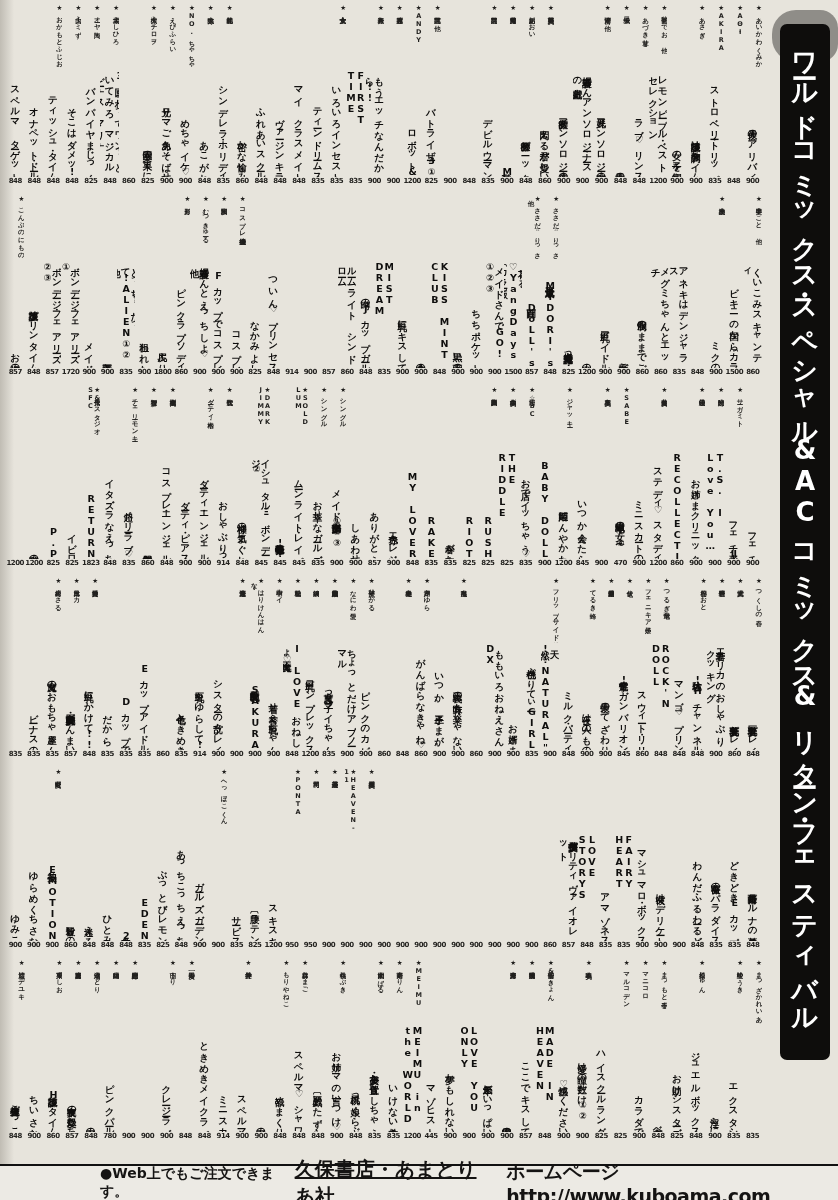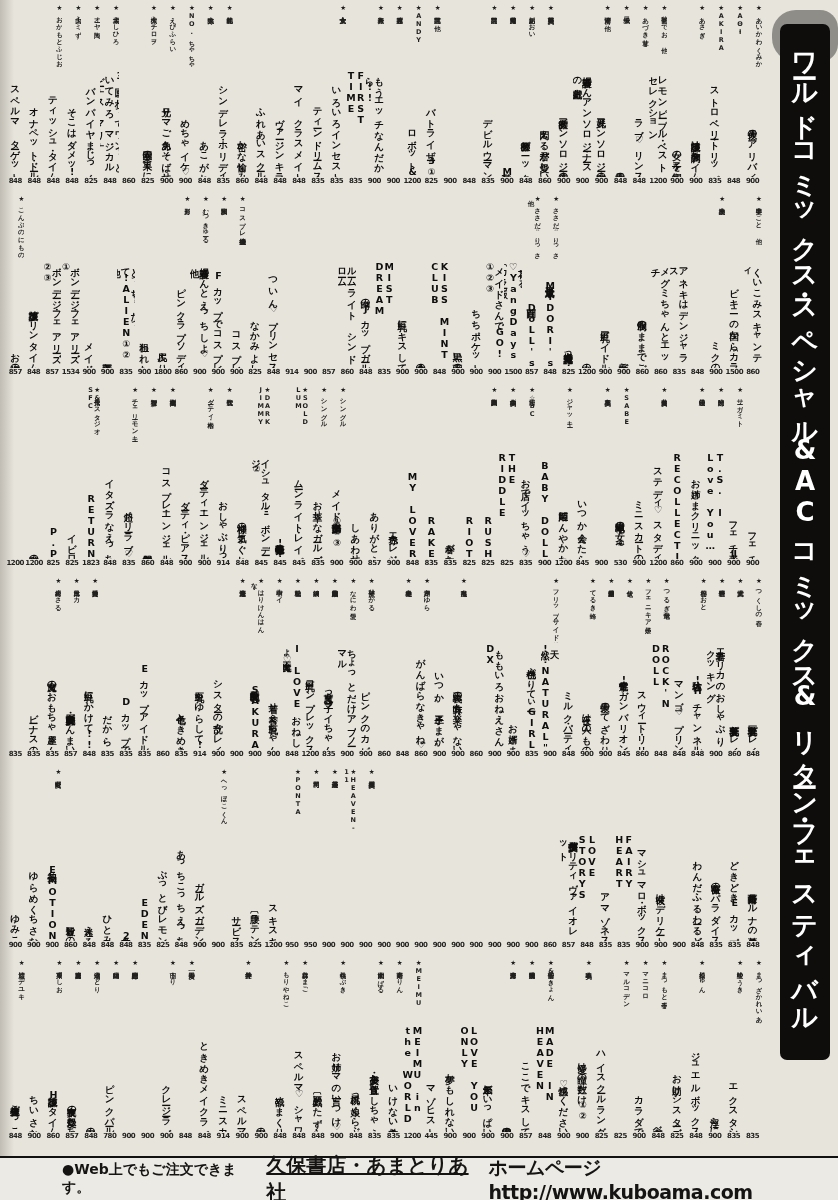--- a/index.html
+++ b/index.html
@@ -56,23 +56,23 @@
     display:flex;justify-content:center;
   }
   .side-banner span{
     writing-mode:vertical-rl;text-orientation:upright;
     color:#ffffff;font-weight:bold;font-size:26px;line-height:1;
     letter-spacing:1px;margin-top:10px;
     font-family:"DejaVu Sans","Liberation Sans",sans-serif;
   }
   
   .footer{
-    position:absolute;left:0;bottom:0;width:838px;height:44px;
+    position:absolute;left:0;bottom:0;width:838px;height:36px;
     background:#eceae4;border-top:2px solid #111;
-    display:flex;align-items:center;gap:16px;padding-left:62px;box-sizing:border-box;
+    display:flex;align-items:center;gap:16px;padding-left:100px;box-sizing:border-box;
   }
   .footer .note{font-size:14px;font-weight:bold;}
   .footer .pub{font-size:20px;font-weight:bold;text-decoration:underline;}
   .footer .home{font-size:19px;font-weight:bold;letter-spacing:-0.5px;}
 </style>
 </head>
 <body>
 
 <div class="page-shade"></div>
 
@@ -617,21 +617,21 @@
         <span class="twrap">
           <span class="title">メイド天国</span>
         </span>
         <span class="price">900</span>
       </div>
       <div class="entry">
         <span class="author"></span>
         <span class="twrap">
           <span class="title">ボンデージ・フェアリーズ①</span>
         </span>
-        <span class="price">1534</span>
+        <span class="price">1720</span>
       </div>
       <div class="entry">
         <span class="author"></span>
         <span class="twrap">
           <span class="title">ボンデージ・フェアリーズ②③</span>
         </span>
         <span class="price">857</span>
       </div>
       <div class="entry">
         <span class="author"></span>
@@ -696,21 +696,21 @@
         <span class="twrap">
           <span class="title">ミニスカートの事情</span>
         </span>
         <span class="price">900</span>
       </div>
       <div class="entry">
         <span class="author">★SABE</span>
         <span class="twrap">
           <span class="title">地獄組の女①〜④ 他</span>
         </span>
-        <span class="price">530</span>
+        <span class="price">470</span>
       </div>
       <div class="entry">
         <span class="author">★三条友美</span>
         <span class="twrap">
           <span class="title">少女妻・美尻調教</span>
         </span>
         <span class="price">900</span>
       </div>
       <div class="entry">
         <span class="author"></span>

